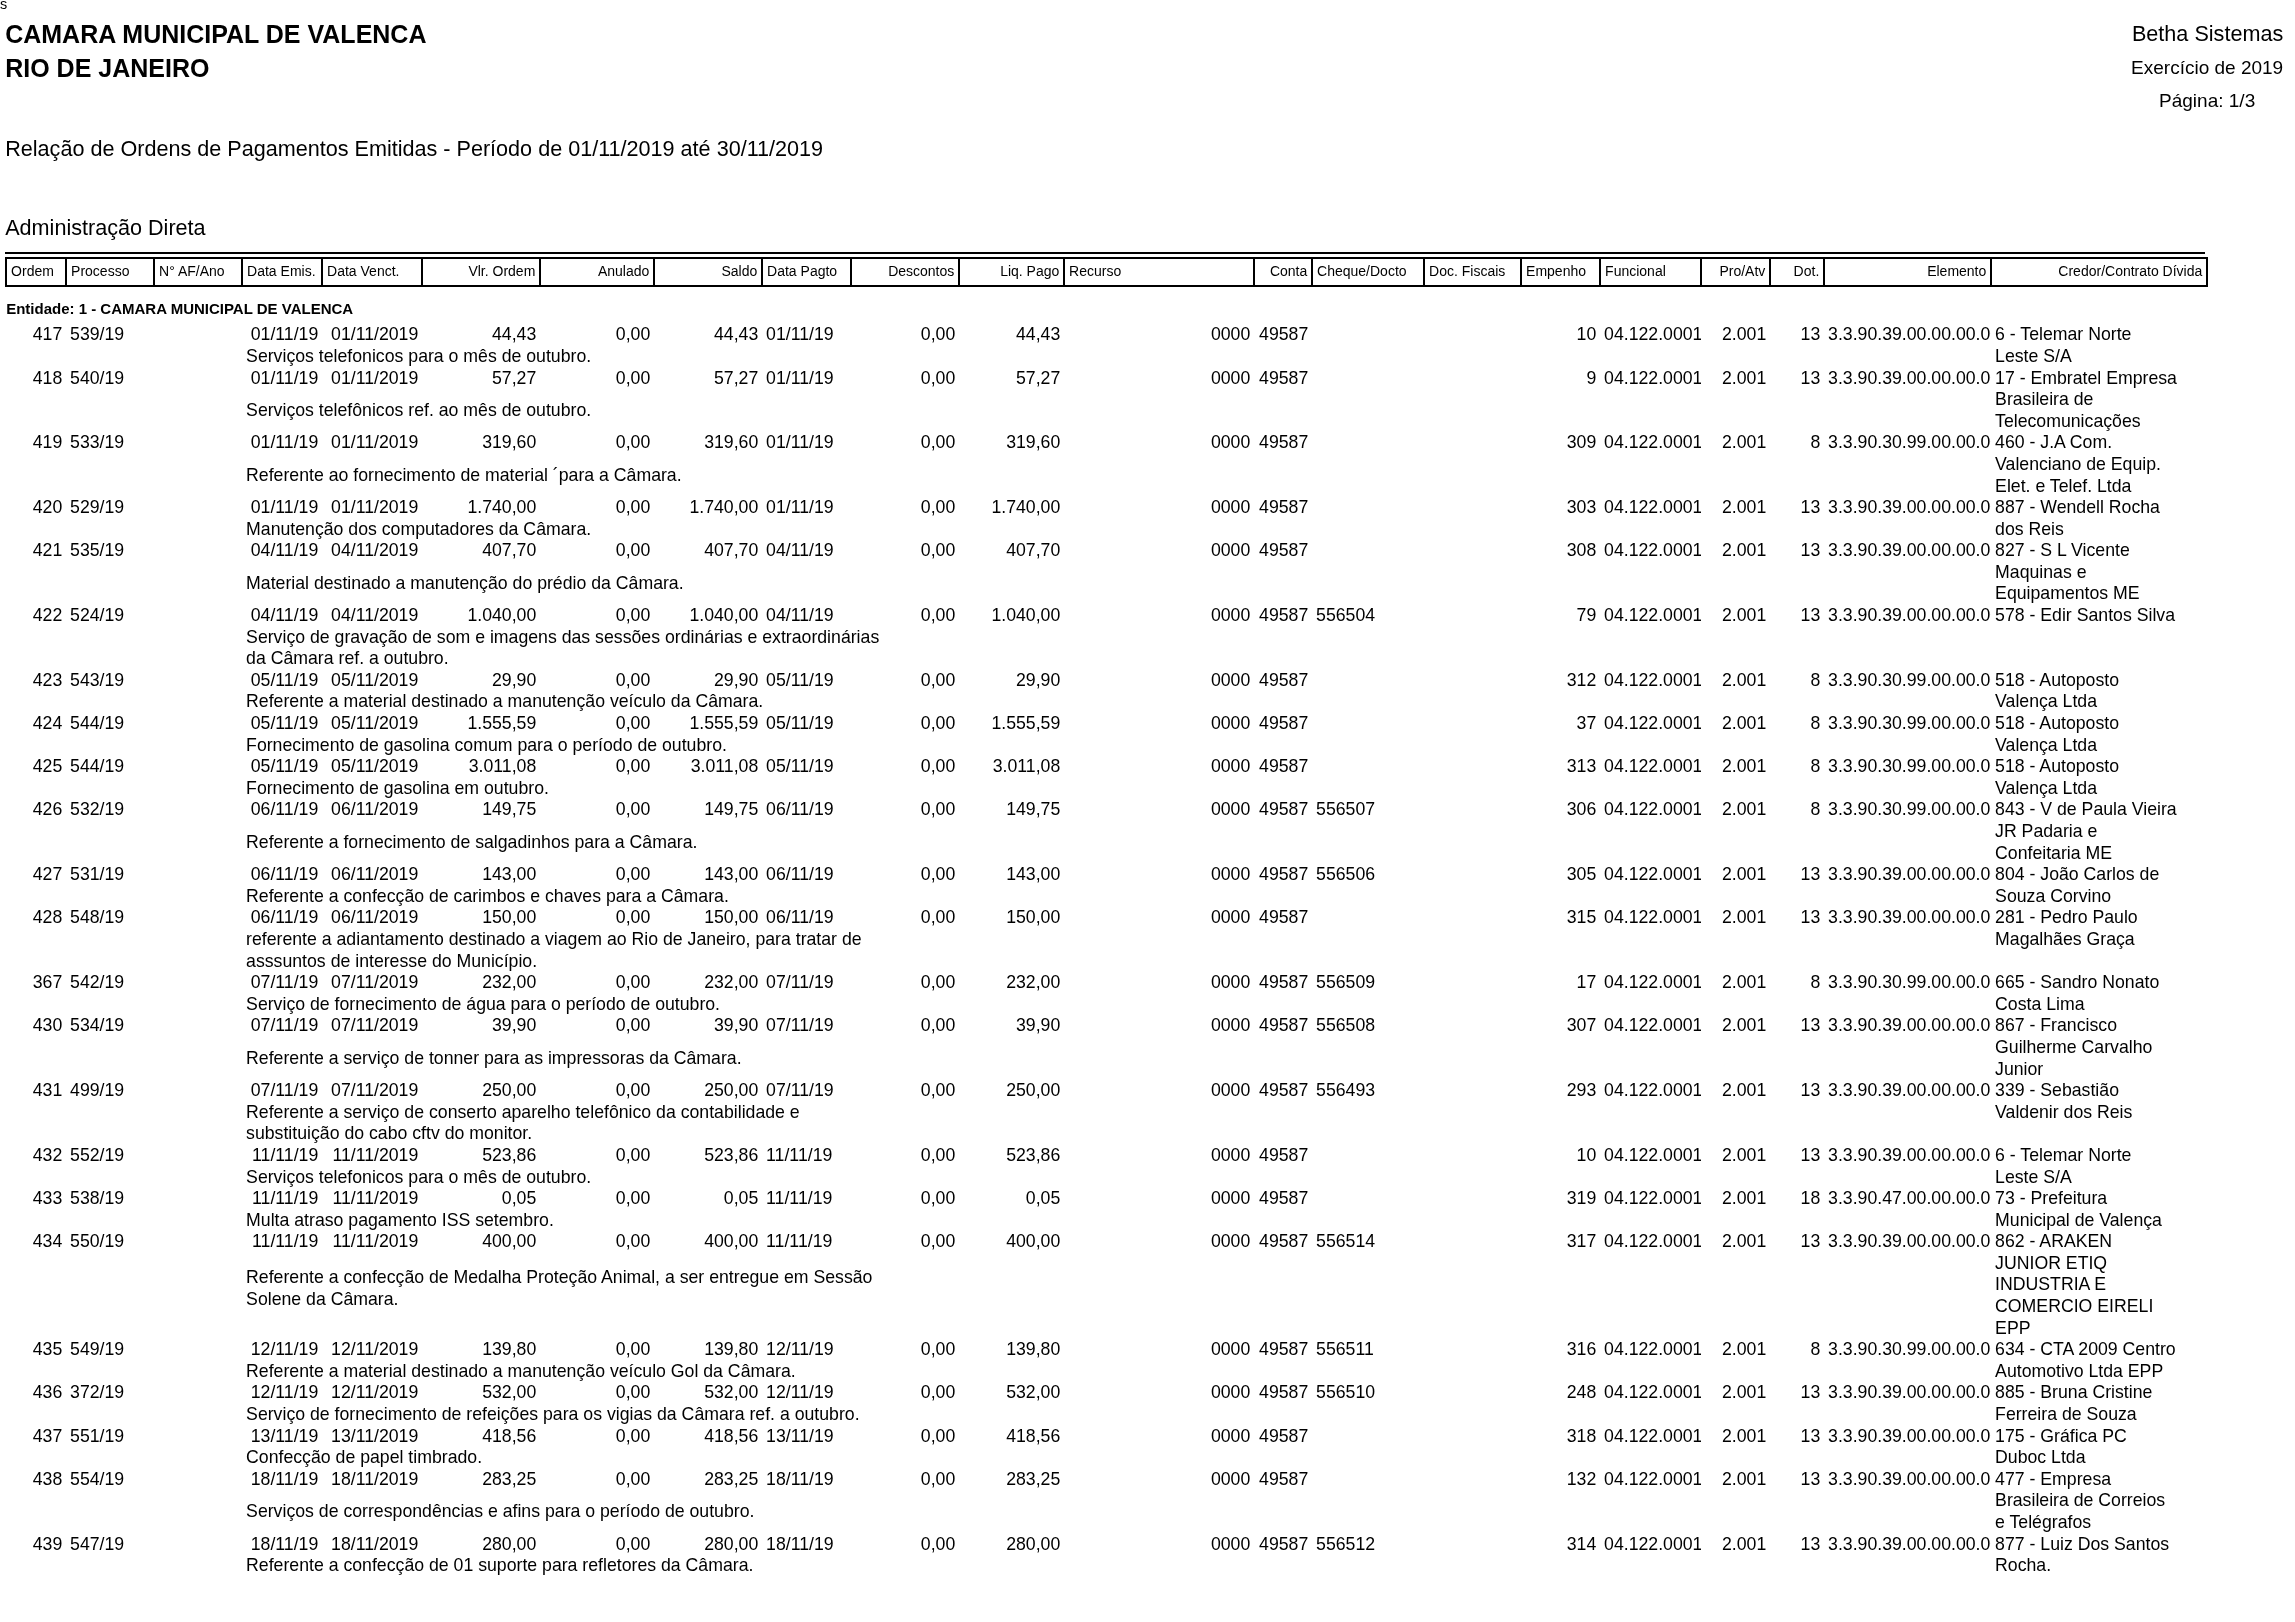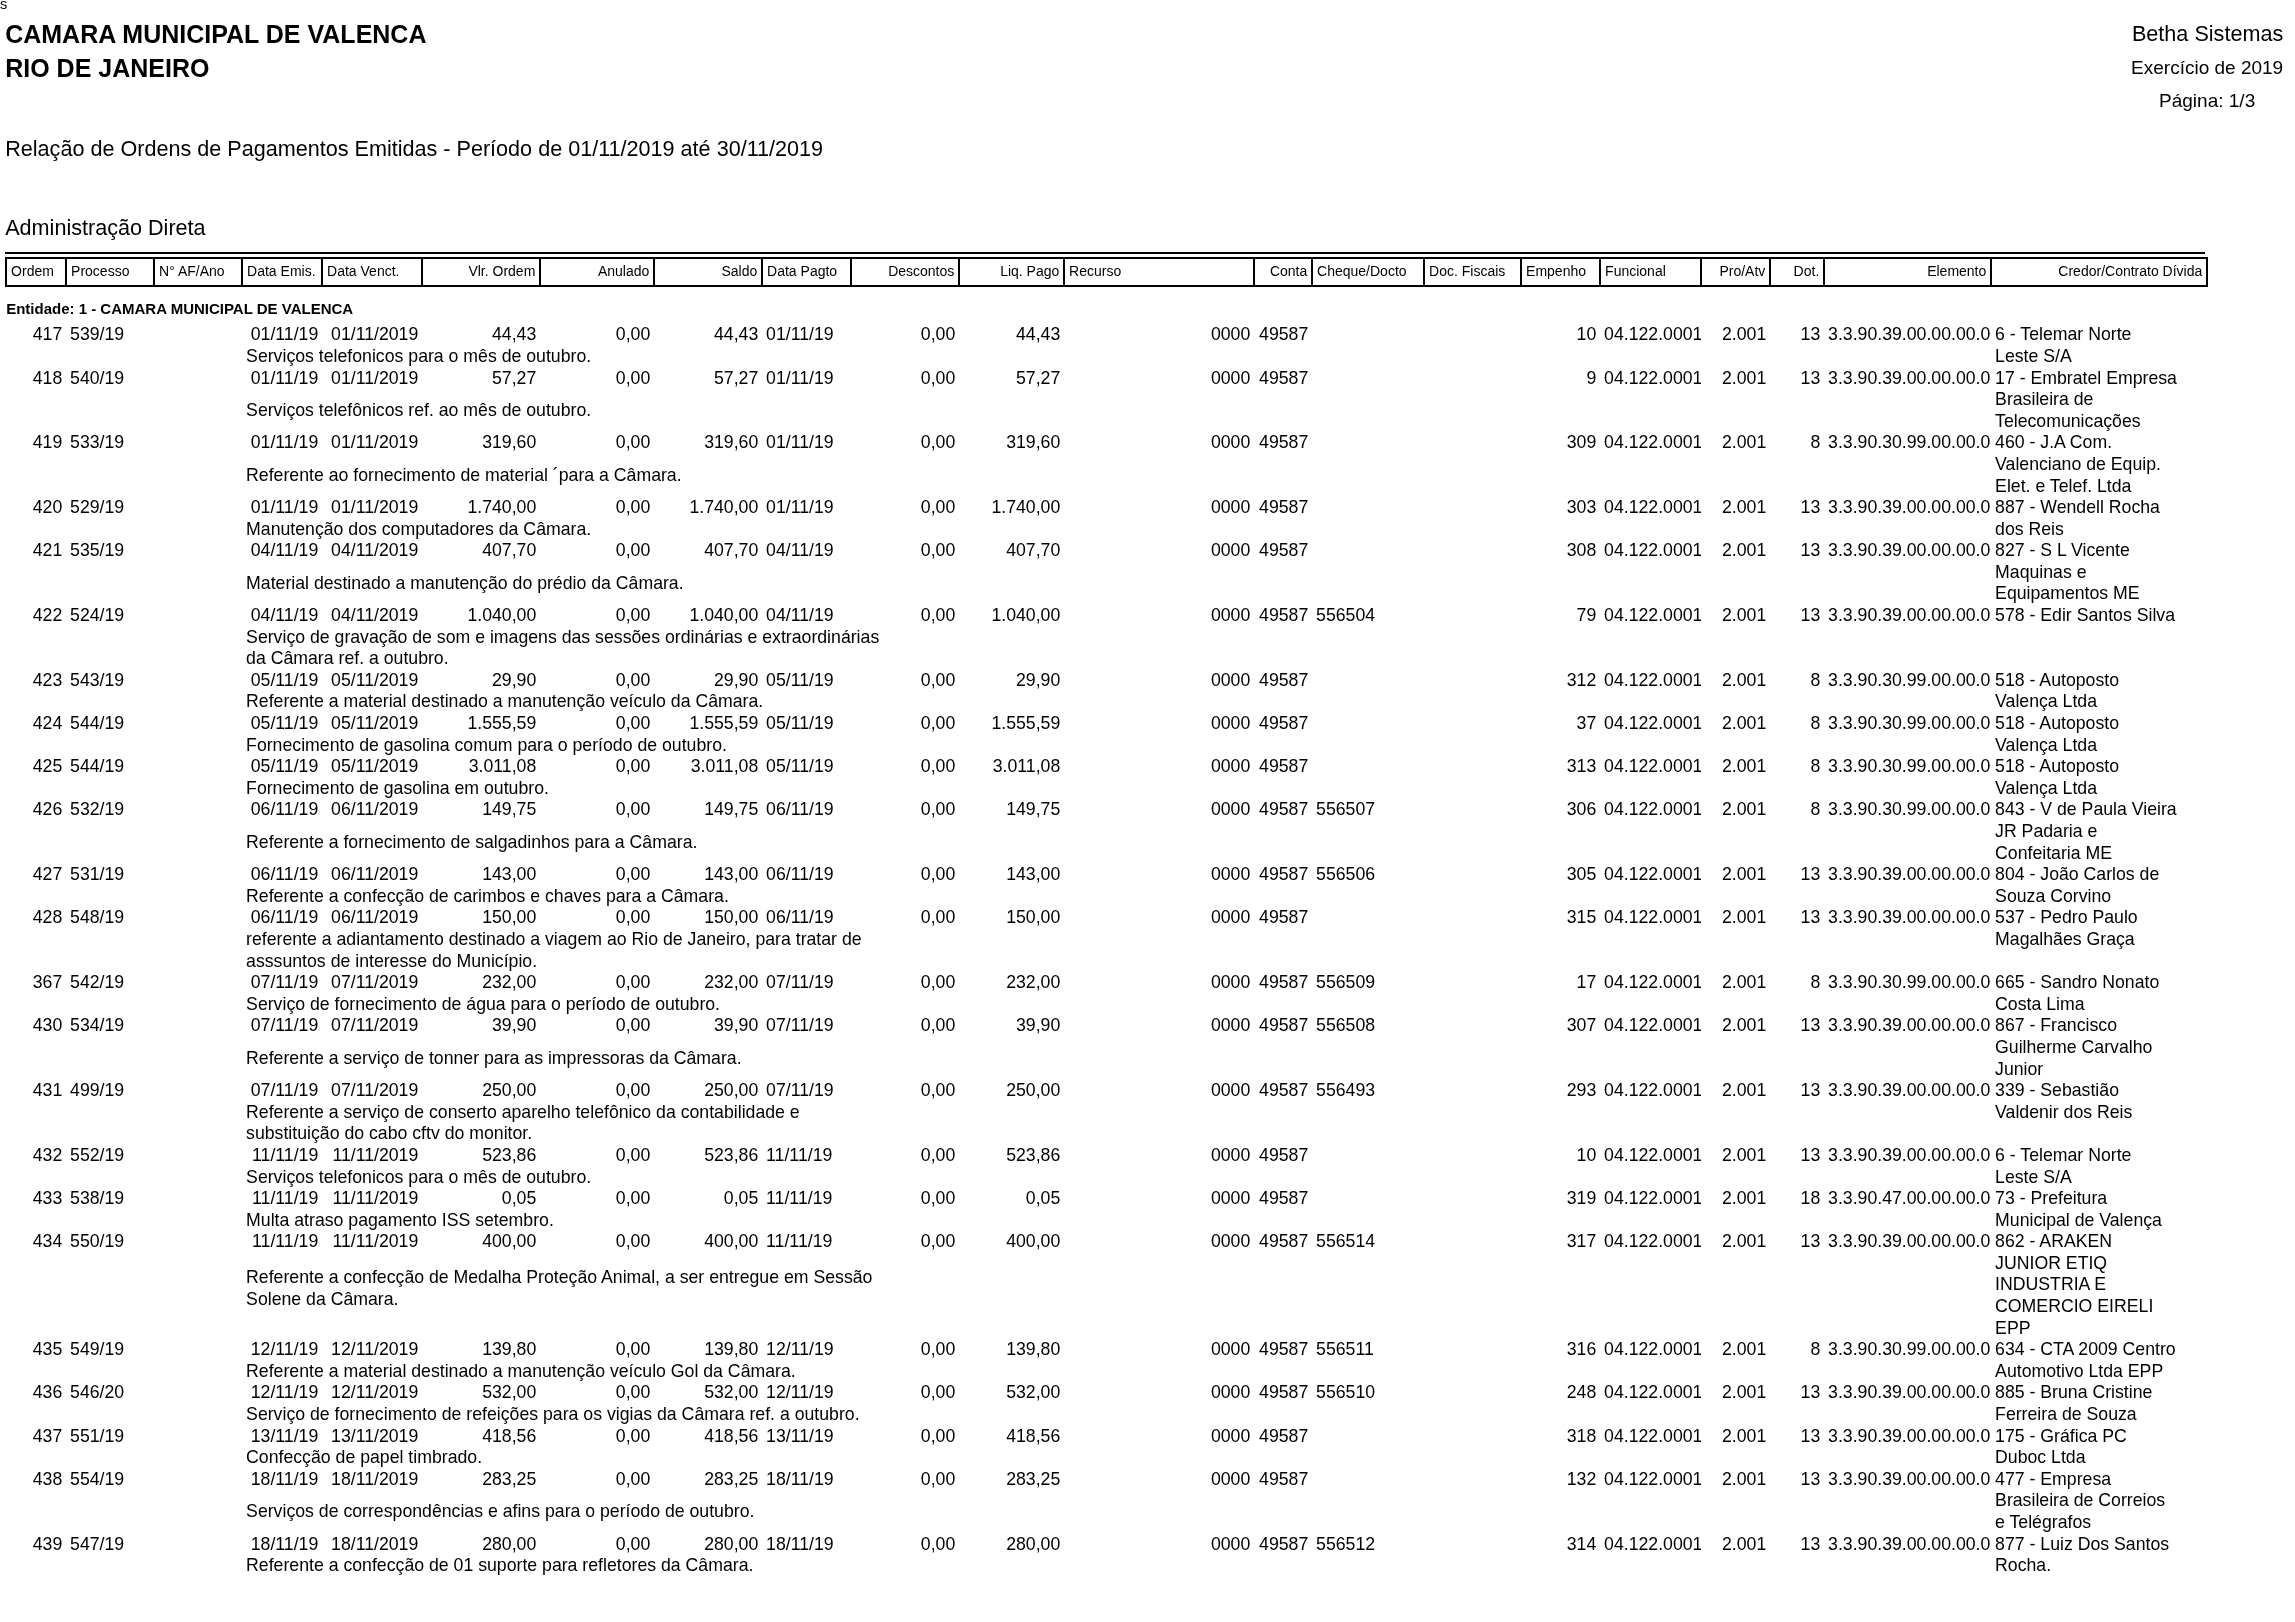--- a/index.html
+++ b/index.html
@@ -473,21 +473,21 @@
           <td class="c-recurso al-r">0000</td>
           <td class="c-conta al-c">49587</td>
           <td class="c-cheque al-l"></td>
           <td class="c-doc_fiscais al-l"></td>
           <td class="c-empenho al-r">315</td>
           <td class="c-funcional al-l">04.122.0001</td>
           <td class="c-pro_atv al-r">2.001</td>
           <td class="c-dot al-r">13</td>
           <td class="c-elemento al-l">3.3.90.39.00.00.00.00</td>
           <td class="c-credor al-l" rowspan="2">
-            <div class="credor-inner">537 - Pedro Paulo Magalhães Graça</div>
+            <div class="credor-inner">281 - Pedro Paulo Magalhães Graça</div>
           </td>
         </tr>
         <tr>
           <td colspan="3"></td>
           <td colspan="17" class="desc-holder">
             <div class="desc-inner">referente a adiantamento destinado a viagem ao Rio de Janeiro, para tratar de asssuntos de interesse do Município.</div>
           </td>
         </tr>
         <tr>
           <td class="c-ordem al-r">367</td>
@@ -701,21 +701,21 @@
           </td>
         </tr>
         <tr>
           <td colspan="3"></td>
           <td colspan="17" class="desc-holder">
             <div class="desc-inner">Referente a material destinado a manutenção veículo Gol da Câmara.</div>
           </td>
         </tr>
         <tr>
           <td class="c-ordem al-r">436</td>
-          <td class="c-processo al-l">546/20</td>
+          <td class="c-processo al-l">372/19</td>
           <td class="c-af_ano al-l"></td>
           <td class="c-data_emis al-r">12/11/19</td>
           <td class="c-data_venct al-r">12/11/2019</td>
           <td class="c-vlr_ordem al-r">532,00</td>
           <td class="c-anulado al-r">0,00</td>
           <td class="c-saldo al-r">532,00</td>
           <td class="c-data_pagto al-l">12/11/19</td>
           <td class="c-descontos al-r">0,00</td>
           <td class="c-liq_pago al-r">532,00</td>
           <td class="c-recurso al-r">0000</td>

